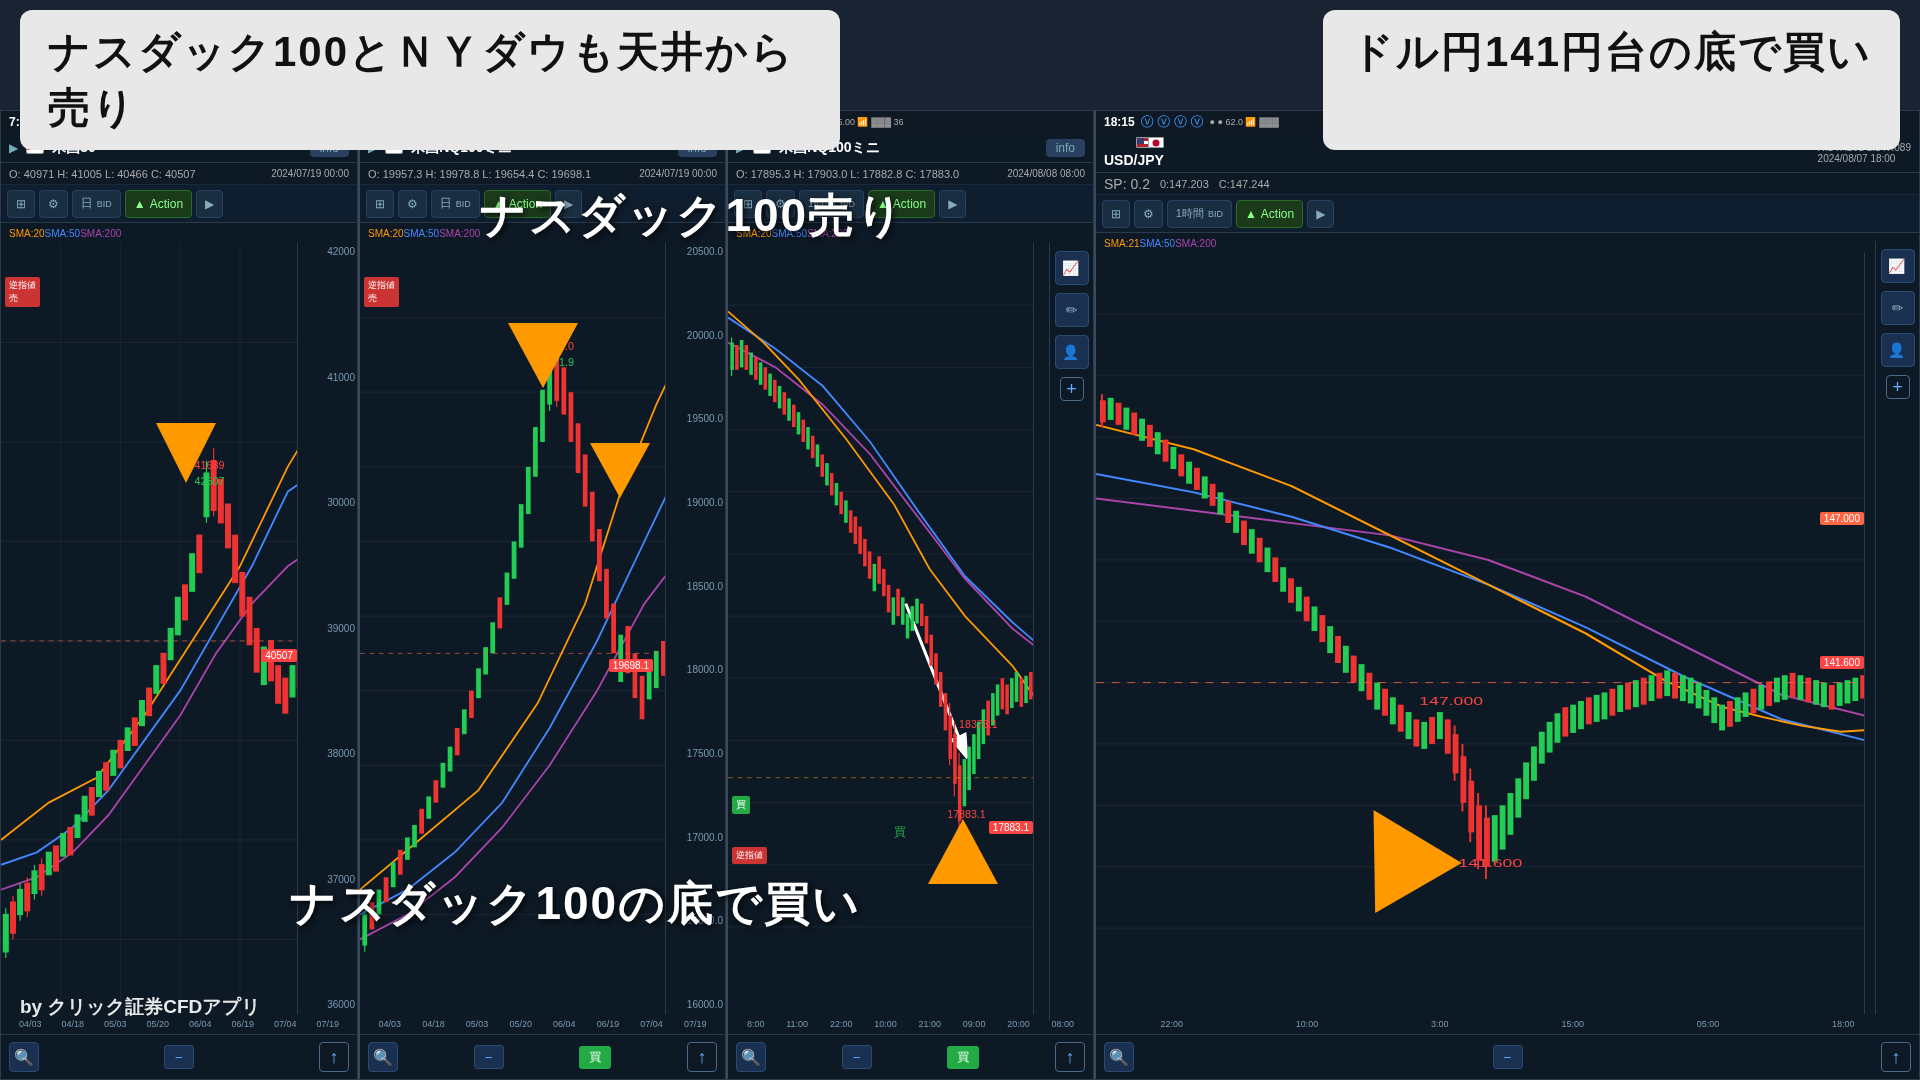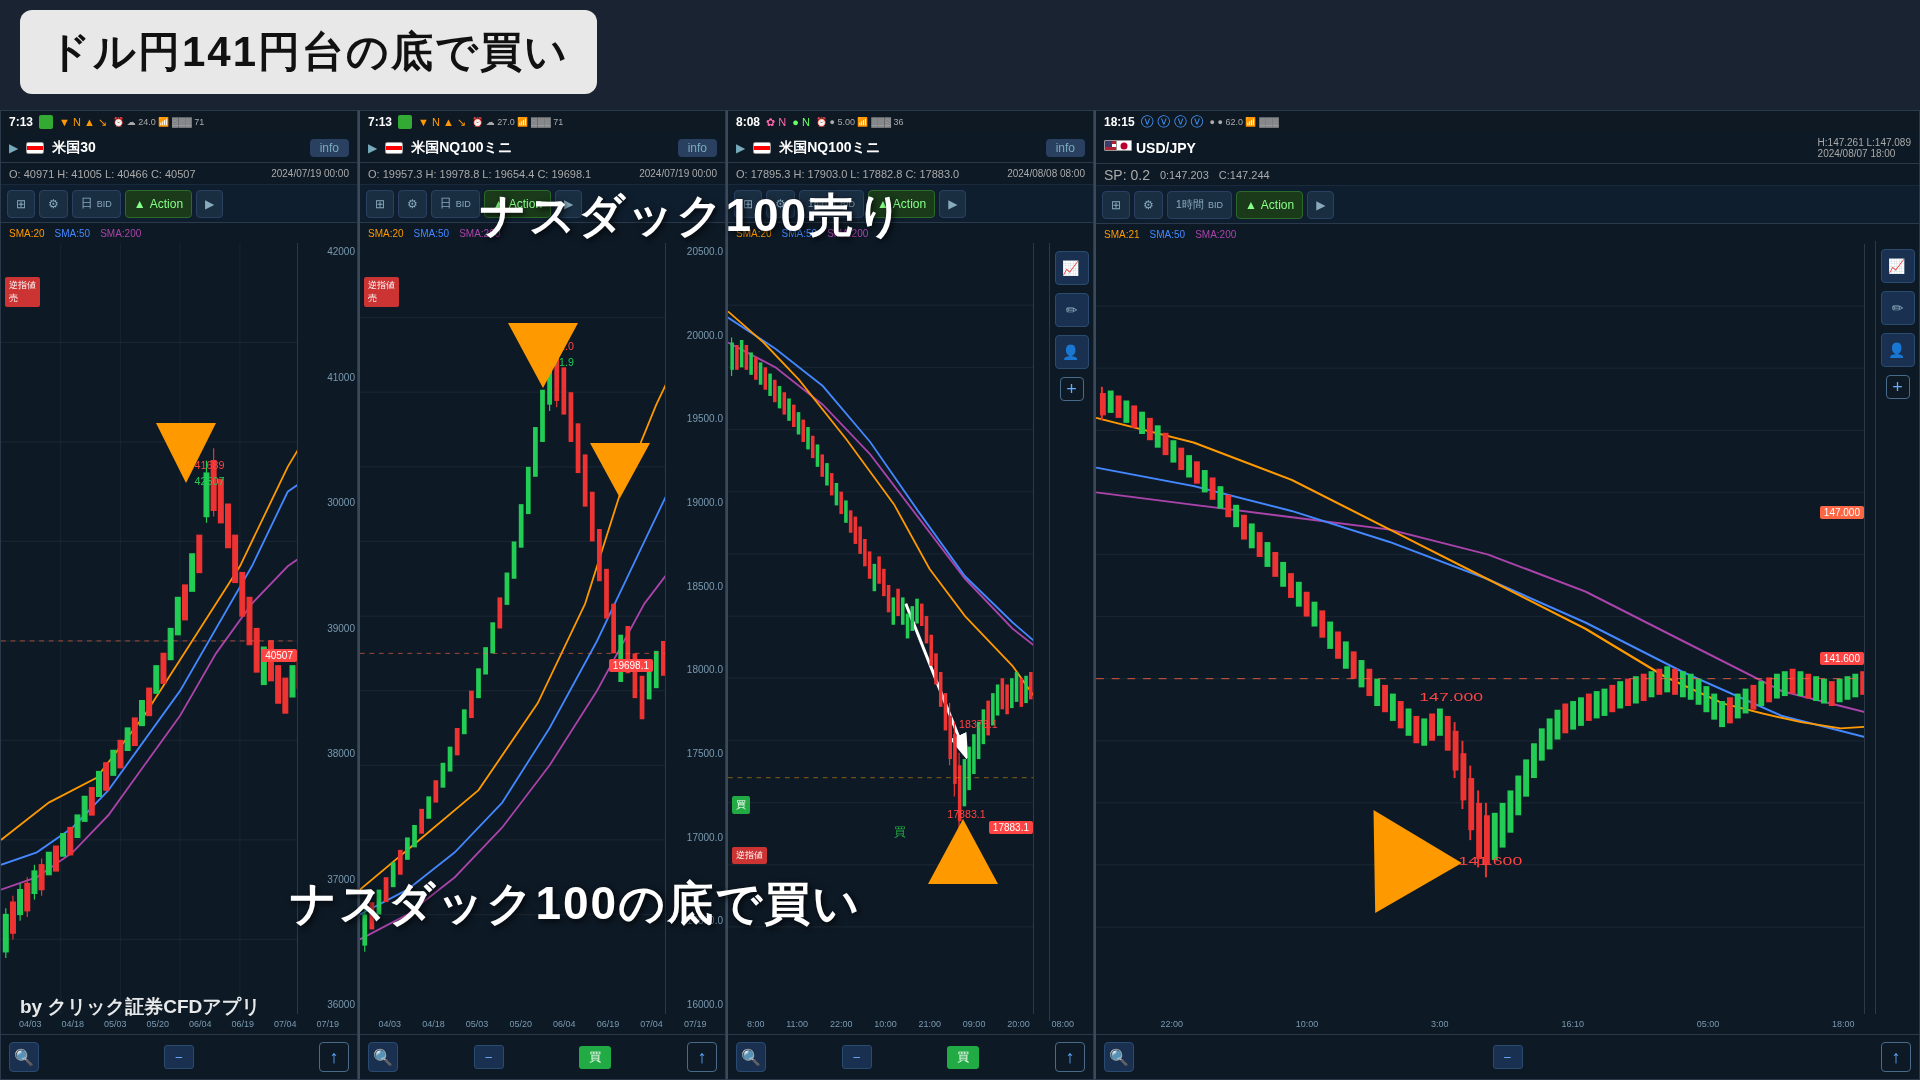--- a/index.html
+++ b/index.html
@@ -161,21 +161,20 @@
     }
 
     
     .sma-legend {
       height: 20px;
       background: #0d1925;
       display: flex;
       align-items: center;
       padding: 0 8px;
       font-size: 10px;
-      gap: 10px;
     }
     .sma-20 { color: #ff9900; }
     .sma-50 { color: #4488ff; }
     .sma-200 { color: #aa44aa; }
 
     
     .chart-canvas {
       flex: 1;
       position: relative;
       overflow: hidden;
@@ -336,20 +335,21 @@
       gap: 6px;
       background: #0d1925;
       padding: 4px 8px;
       border-bottom: 1px solid #2a3a4a;
     }
   </style>
 </head>
 <body>
 
 <div class="title-banners">
+  <div class="title-banner left">ナスダック100とＮＹダウも天井から売り</div>
   <div class="title-banner right">ドル円141円台の底で買い</div>
 </div>
 
 <div class="charts-container">
 
   <div class="chart-panel" style="flex: 0 0 358px;">
 
     <div class="status-bar">
       <span class="time">7:13</span>
       <span class="status-icon"></span>
@@ -1218,21 +1218,21 @@
 
   <div class="chart-panel" style="flex: 1; border-left: 2px solid #3a4a5a;">
 
     <div class="status-bar">
       <span class="time">18:15</span>
       <span style="color:#4499ff; font-size:13px;">ⓥ ⓥ ⓥ ⓥ</span>
       <span style="font-size:9px">● ● 62.0 📶 ▓▓▓</span>
     </div>
 
     <div class="usd-jpy-header">
-      <div style="display:flex; align-items:flex-start; gap:4px;">
+      <div style="display:flex; align-items:flex-end; gap:4px;flex-direction:column;">
 
         <div style="display:flex;">
           <div style="width:16px; height:11px; background: linear-gradient(180deg, #b22234 0%, #b22234 33%, #fff 33%, #fff 66%, #b22234 66%); border:1px solid #999; border-radius:1px; position:relative; overflow:hidden;">
             <div style="position:absolute; top:0; left:0; width:7px; height:6px; background:#3c3b6e;"></div>
           </div>
           <div style="width:16px; height:11px; background:#fff; border:1px solid #999; border-radius:1px; margin-left:-4px; position:relative;">
             <div style="position:absolute; top:50%; left:50%; transform:translate(-50%,-50%); width:7px; height:7px; background:#bc002d; border-radius:50%;"></div>
           </div>
         </div>
         <span class="instrument-name">USD/JPY</span>
@@ -1639,21 +1639,21 @@
       <button class="side-btn">📈</button>
       <button class="side-btn">✏</button>
       <button class="side-btn">👤</button>
       <button class="add-btn">+</button>
     </div>
 
     <div style="height:20px; background:#0d1925; display:flex; align-items:center; padding:0 8px; font-size:9px; color:#7a9ab0; justify-content:space-around;">
       <span>22:00</span>
         <span>10:00</span>
         <span>3:00</span>
-        <span>16:10</span>
+        <span>15:00</span>
         <span>05:00</span>
         <span>18:00</span>
     </div>
 
     <div class="bottom-controls">
       <button class="bottom-btn">🔍</button>
       <button class="minus-btn">−</button>
       <button class="add-btn" style="width:30px; height:30px;">↑</button>
     </div>
   </div>

